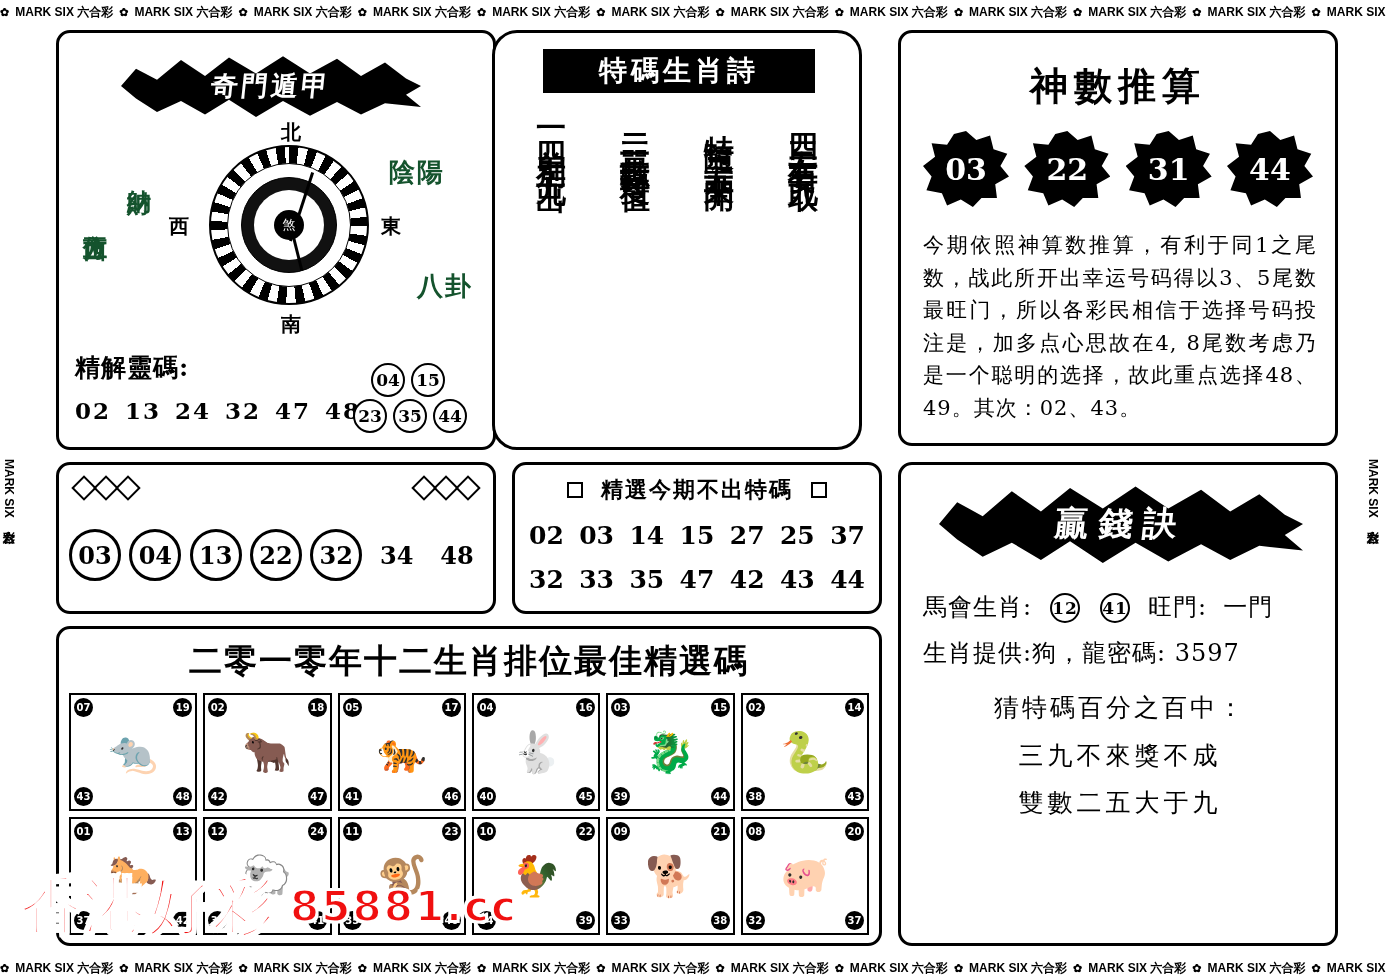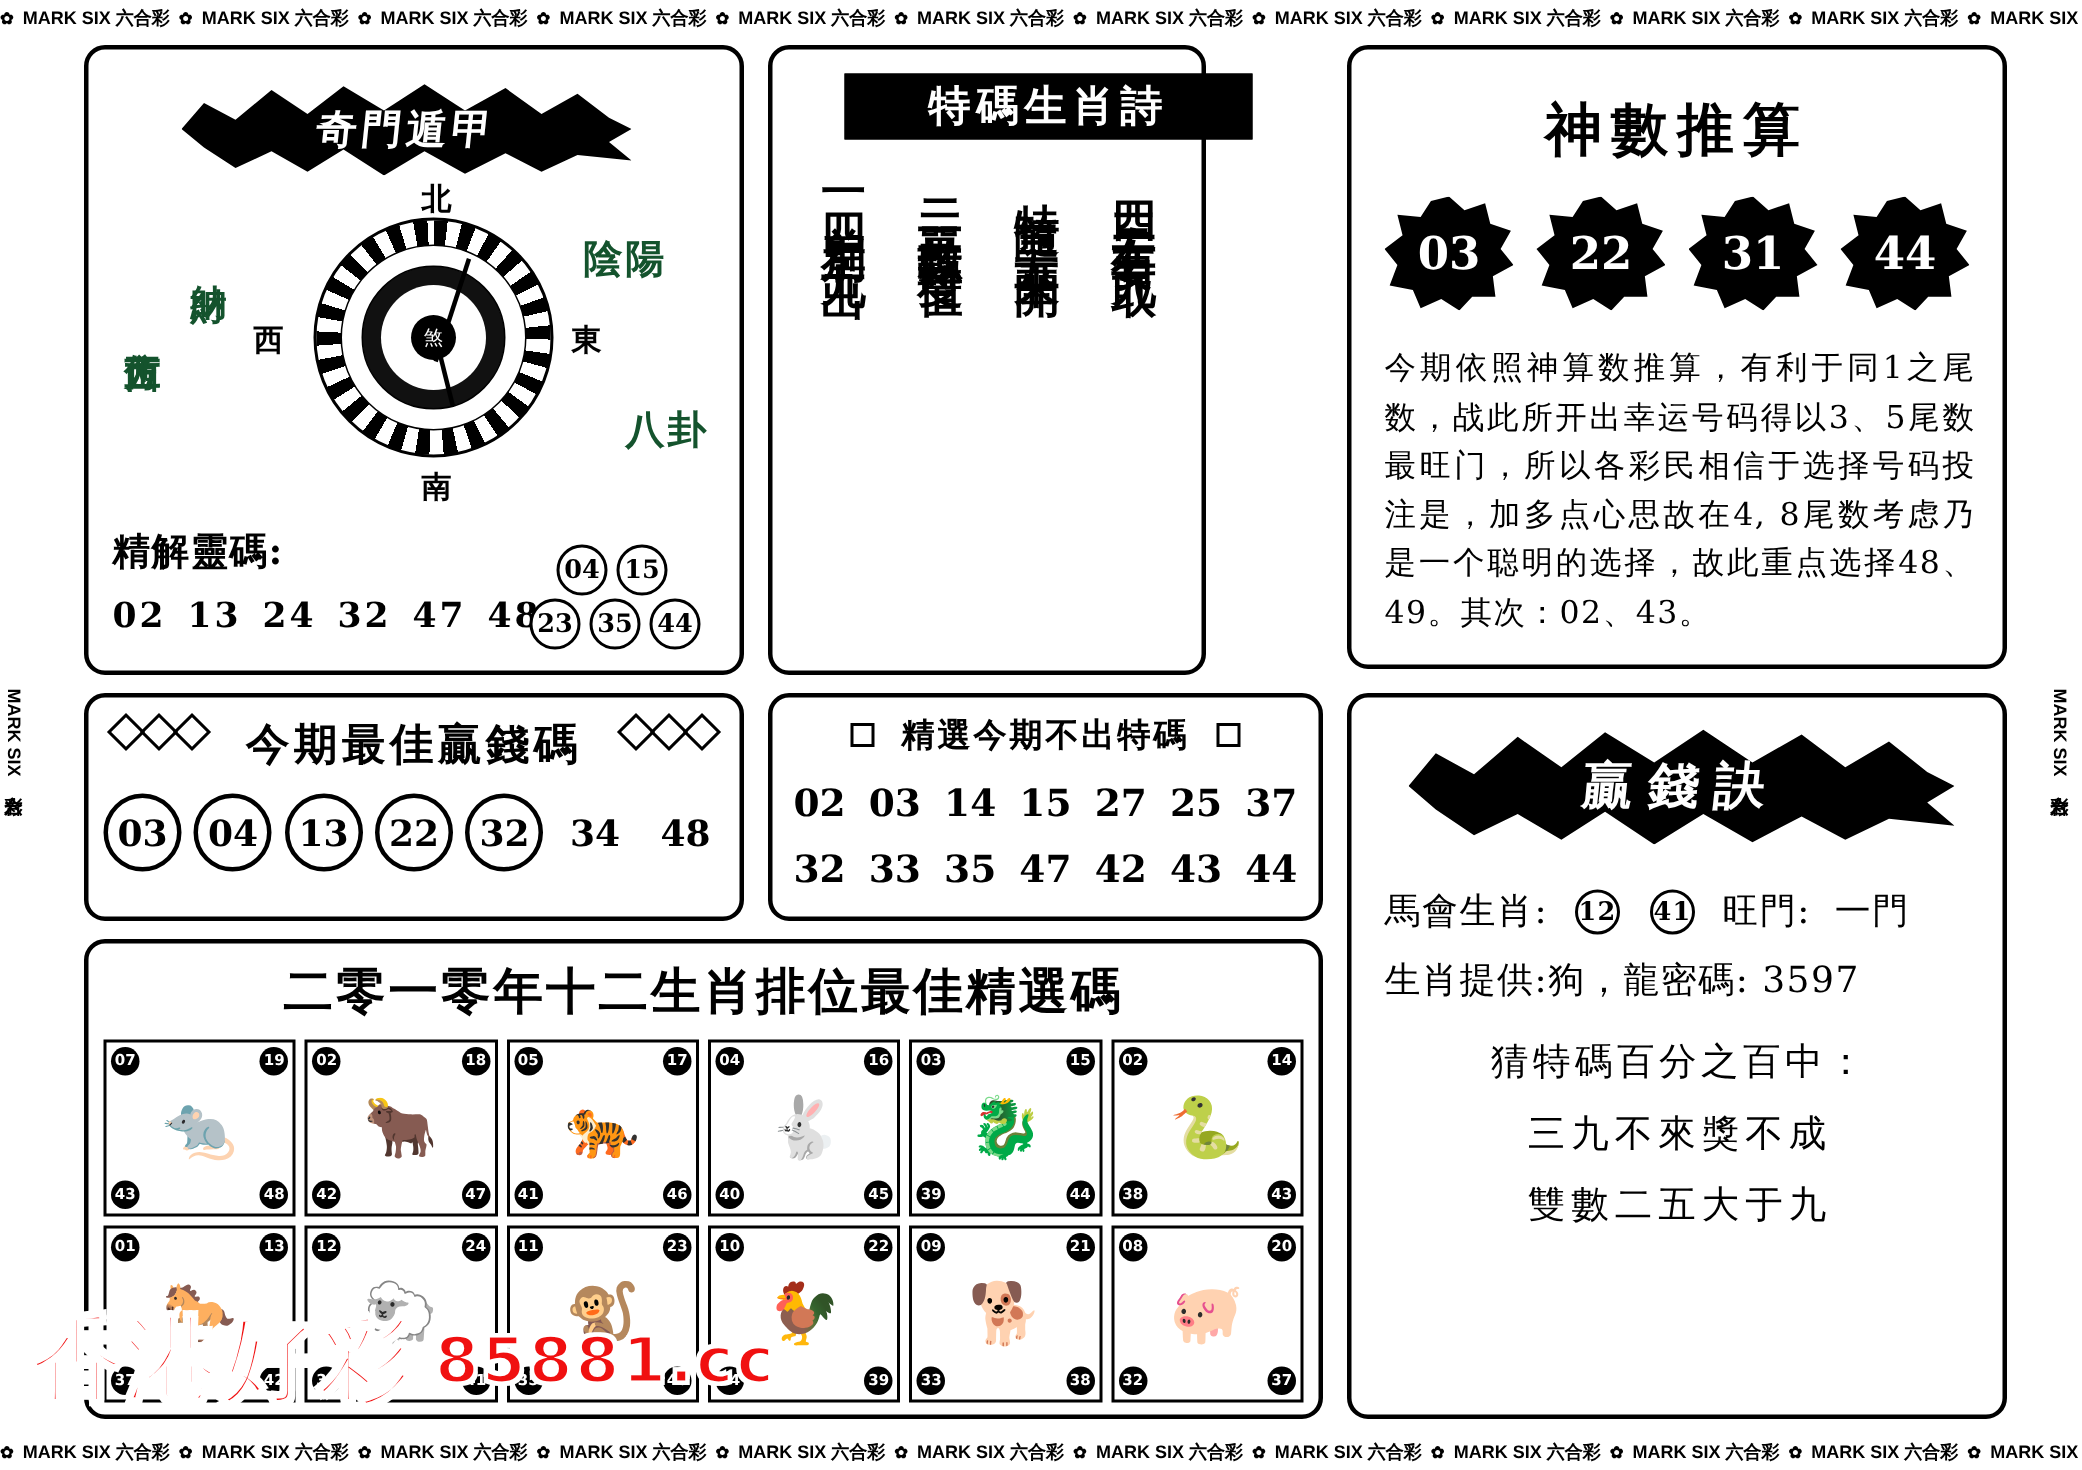--- a/index.html
+++ b/index.html
@@ -163,21 +163,21 @@
   .circ-nums { position: absolute; left: 300px; top: 330px; width: 128px; height: 84px; }
   .cnum {
     position: absolute;
     width: 34px; height: 34px; border: 2px solid #000; border-radius: 50%;
     display: flex; align-items: center; justify-content: center;
     font-family: "DejaVu Serif", serif; font-weight: bold; font-size: 17px;
     background: #fff;
   }
 
   
-  #p-poem { left: 512px; top: 30px; width: 292px; height: 420px; }
+  #p-poem { left: 492px; top: 30px; width: 370px; height: 420px; border-radius: 25px; }
   .poem-title {
     position: absolute; left: 48px; top: 16px; width: 272px; height: 44px;
     background: #000; color: #fff;
     display: flex; align-items: center; justify-content: center;
     font-family: "DejaVu Serif", serif; font-weight: bold;
     font-size: 28px; letter-spacing: 4px;
     border: 3px solid #000;
   }
   .poem-cols {
     position: absolute; left: 14px; top: 78px; right: 14px; bottom: 10px;
@@ -479,21 +479,20 @@
   <div class="diamond-deco l">
     <div class="dm"></div>
     <div class="dm"></div>
     <div class="dm"></div>
   </div>
   <div class="diamond-deco r">
     <div class="dm"></div>
     <div class="dm"></div>
     <div class="dm"></div>
   </div>
-  <div class="best-title">今期最佳贏錢碼</div>
   <div class="best-balls" id="best-balls">
       <div class="oball">03</div>
       <div class="oball">04</div>
       <div class="oball">13</div>
       <div class="oball">22</div>
       <div class="oball">32</div>
       <div class="oball plain">34</div>
       <div class="oball plain">48</div>
     </div>
 </div>

